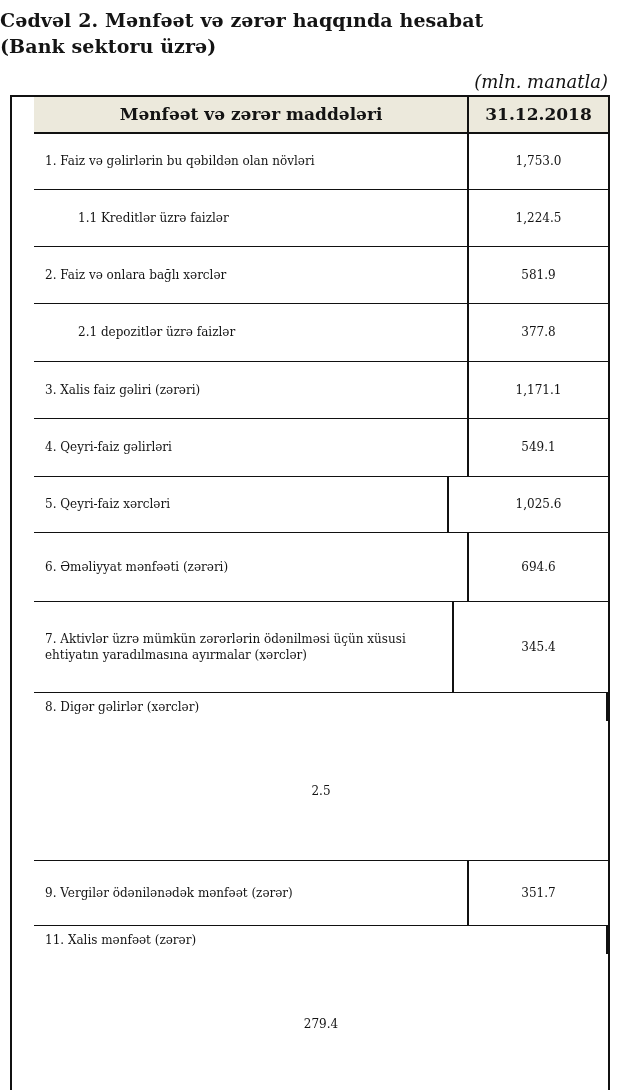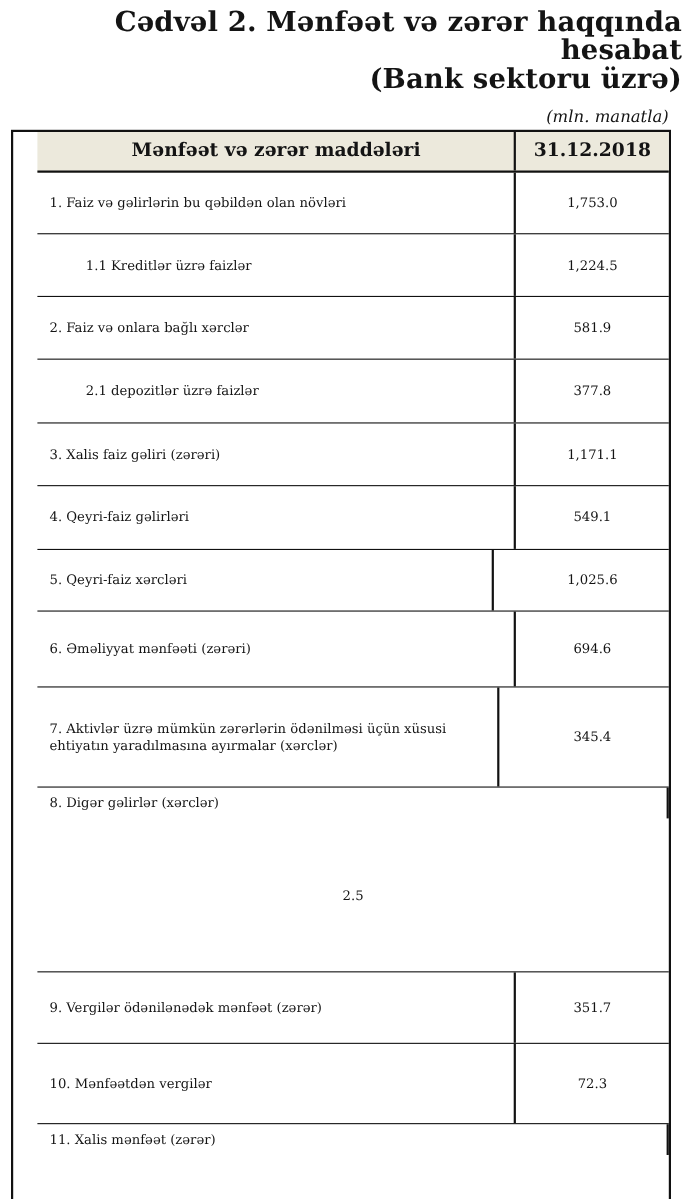--- a/index.html
+++ b/index.html
@@ -13,30 +13,30 @@
     -webkit-font-smoothing: antialiased;
   }
   .page {
     width: 620px;
     height: 1090px;
     box-sizing: border-box;
     overflow: hidden;
   }
   .title-block {
     margin-top: 7px;
-    text-align: right;
+    text-align: left;
     font-weight: bold;
-    font-size: 25px;
+    font-size: 19px;
     line-height: 26px;
     letter-spacing: 0.1px;
   }
   .unit-note {
     text-align: right;
     font-style: italic;
-    font-size: 15px;
+    font-size: 18px;
     margin: 12px 12px 3px 0;
   }
   .report-table {
     margin: 0 10px;
     width: 600px;
     box-sizing: border-box;
     border: 2px solid #111111;
     padding-left: 22px;
   }
   .tr {
@@ -128,23 +128,19 @@
         <div class="td value">345.4</div>
       </div>
       <div class="tr" style="min-height: 62px; flex-direction: column;">
         <div class="td label">8. Digər gəlirlər (xərclər)</div>
         <div class="td value">2.5</div>
       </div>
       <div class="tr" style="min-height: 65px;">
         <div class="td label">9. Vergilər ödənilənədək mənfəət (zərər)</div>
         <div class="td value">351.7</div>
       </div>
-      <div class="tr" style="min-height: 73px;">
-        <div class="td label">10. Mənfəətdən vergilər</div>
-        <div class="td value">72.3</div>
-      </div>
       <div class="tr" style="min-height: 77px;">
         <div class="td label">11. Xalis mənfəət (zərər)</div>
         <div class="td value">279.4</div>
       </div>
     </div>
 
 </div>
 
 </body></html>

